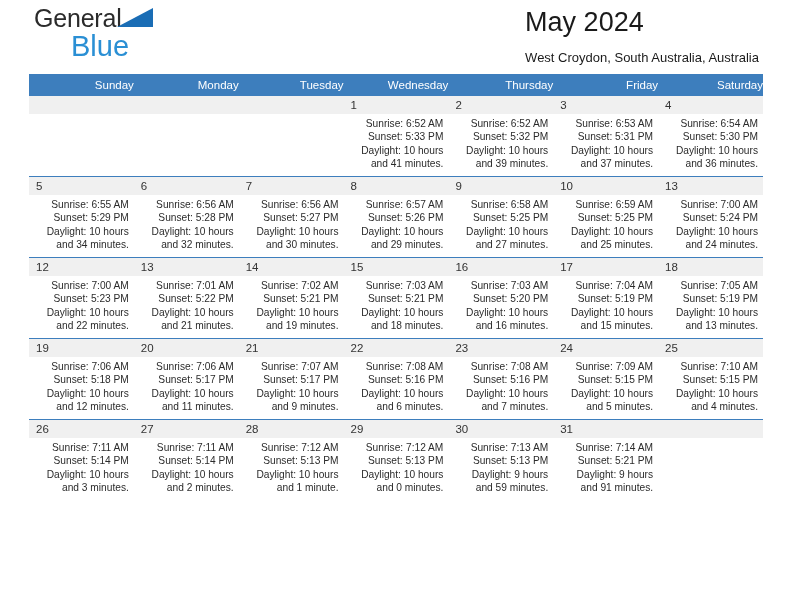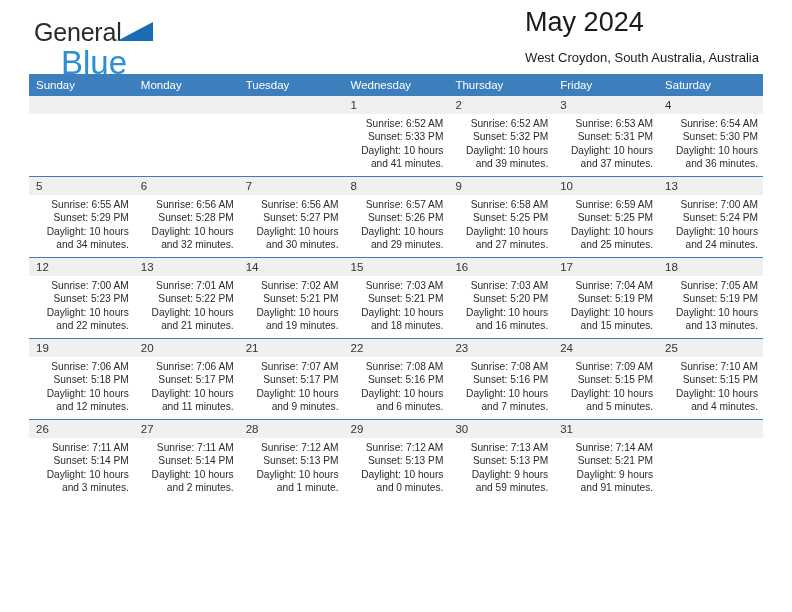--- a/index.html
+++ b/index.html
@@ -23,21 +23,21 @@
   }
 
   
   .header {
     position: relative;
     height: 74px;
   }
   .brand {
     position: absolute;
     left: 5px;
-    top: 20px;
+    top: 6px;
     line-height: 1;
     user-select: none;
   }
   .brand-row1 {
     position: relative;
     font-size: 25px;
     color: #2b2b2b;
     letter-spacing: -0.2px;
     font-weight: 400;
   }
@@ -46,24 +46,24 @@
     width: 0;
     height: 0;
     border-style: solid;
     border-width: 0 0 19px 36px;
     border-color: transparent transparent #1a6db5 transparent;
     position: absolute;
     left: 83px;
     top: 2px;
   }
   .brand-row2 {
-    font-size: 33px;
+    font-size: 29px;
     color: #2a8fd4;
     margin-top: 1px;
-    margin-left: 27px;
+    margin-left: 37px;
     font-weight: 400;
   }
   .title-block {
     position: absolute;
     right: 4px;
     top: 8px;
   }
   .cal-title {
     font-size: 27px;
     color: #1a1a1a;
@@ -81,21 +81,21 @@
   table.calendar {
     width: 734px;
     border-collapse: collapse;
     table-layout: fixed;
   }
   table.calendar th {
     background: #3d7ebd;
     color: #ffffff;
     font-size: 11.5px;
     font-weight: 400;
-    text-align: left;
+    text-align: right;
     padding: 5px 0 5px 7px;
     height: 11px;
     border: none;
   }
   table.calendar td {
     vertical-align: top;
     padding: 0;
     border: none;
     border-top: 1px solid #3d7ebd;
     height: 80px;

